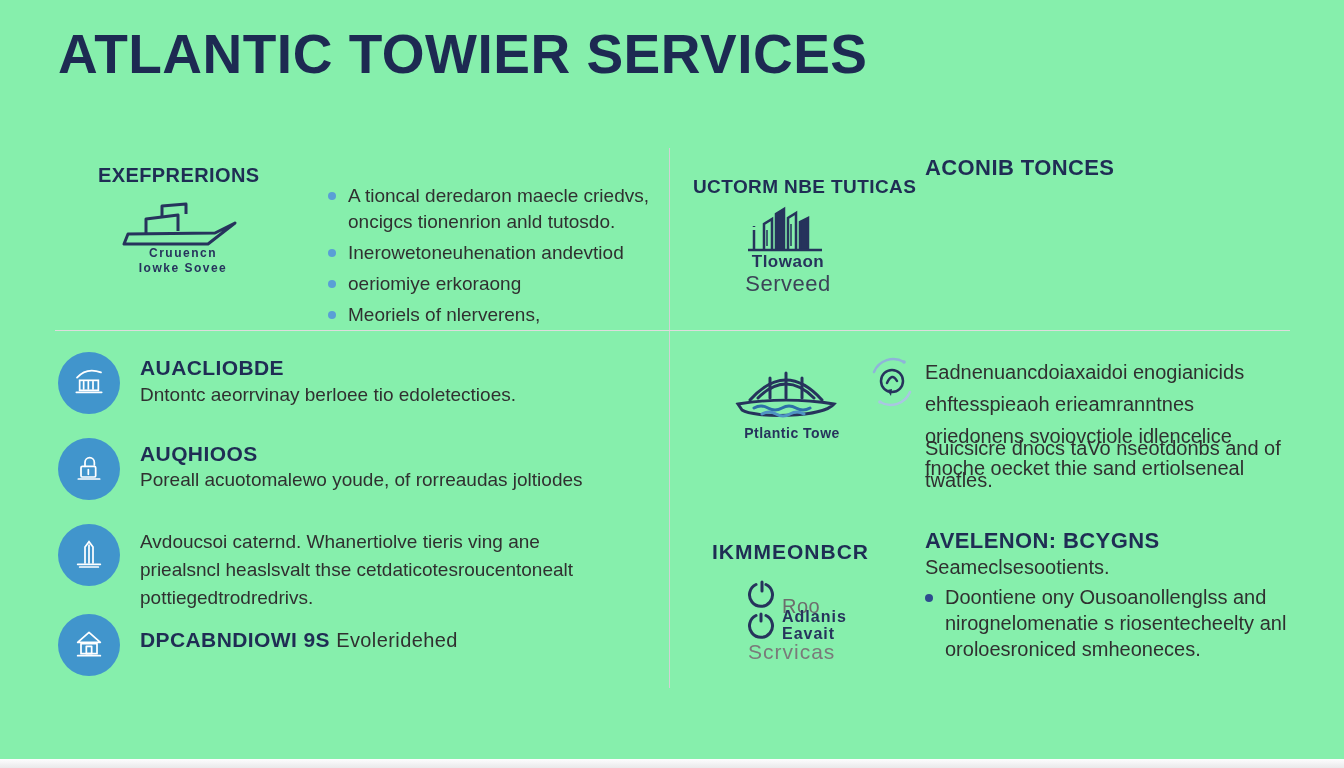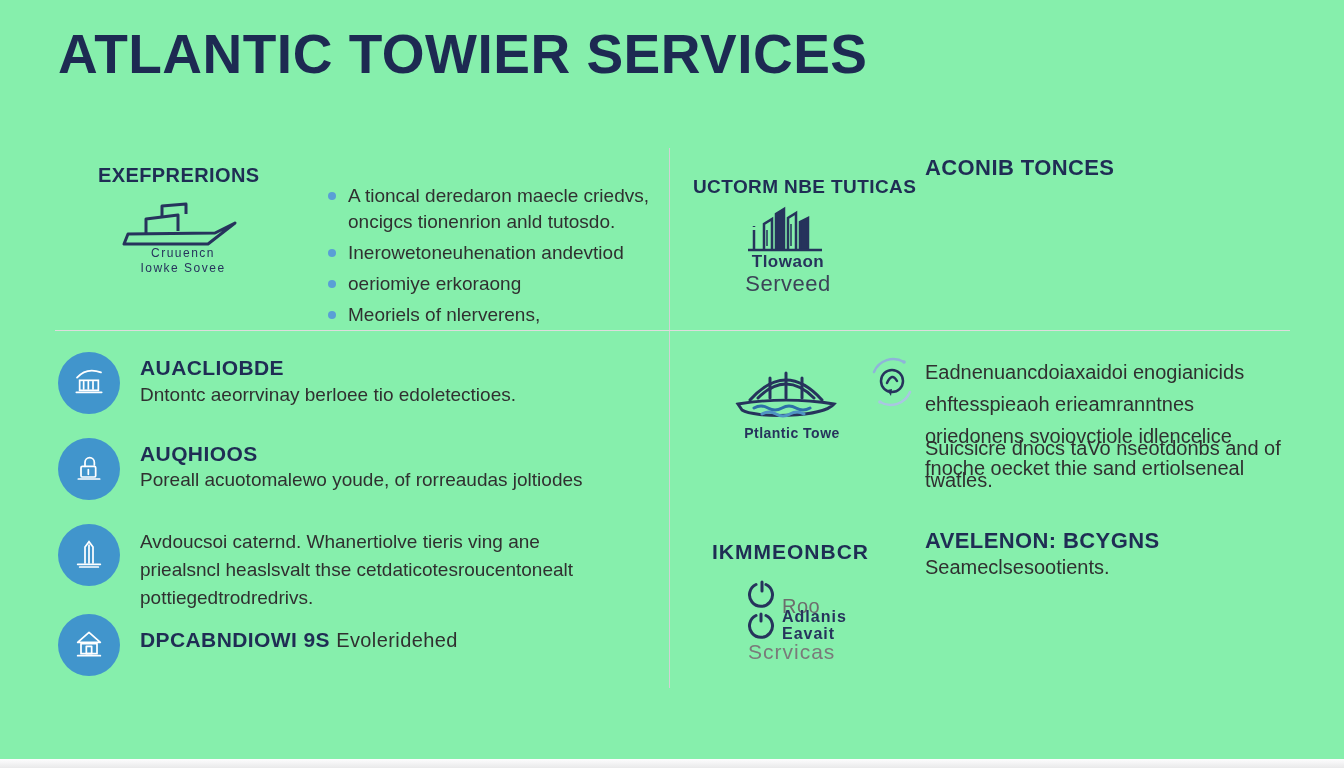--- a/index.html
+++ b/index.html
@@ -15,21 +15,21 @@
   .h-small { position:absolute; font-size:20px; font-weight:700; color:#1f2d54; letter-spacing:0.4px; white-space:nowrap; }
   .body-text { color:#303030; font-size:19px; line-height:26px; }
 
   .vdiv { position:absolute; left:669px; top:148px; width:1px; height:540px; background:#d2d2d4; }
   .hdiv { position:absolute; left:55px; top:330px; width:1235px; height:1px; background:#dddddd; }
 
   
   .tl-heading { left:98px; top:164px; }
   .ship-wrap { position:absolute; left:120px; top:202px; }
   .tl-caption { position:absolute; left:118px; top:246px; width:130px; text-align:center;
-    color:#26335c; font-weight:400; font-size:12px; letter-spacing:1.5px; line-height:15px; }
+    color:#26335c; font-weight:700; font-size:12px; letter-spacing:1.5px; line-height:15px; }
 
   
   .blist { position:absolute; list-style:none; }
   .blist li { display:flex; align-items:flex-start; margin-bottom:5px; }
   .dot { width:8px; height:8px; border-radius:50%; margin:9px 12px 0 0; flex:0 0 8px; }
   .dot-light { background:#5a9fd6; }
   .dot-dark { background:#2d4b8e; }
   .blist .body-text { display:block; }
 
   .list1 { left:328px; top:183px; width:330px; }
@@ -246,14 +246,18 @@
       </g>
     </svg>
   </div>
   <div class="ring-label lbl-gray" style="left:782px; top:585px;">Roo</div>
   <div class="ring-label lbl-navy" style="left:782px; top:608px;">Adlanis</div>
   <div class="ring-label lbl-navy" style="left:782px; top:625px;">Eavait</div>
   <div class="ring-caption">Scrvicas</div>
 
   <div class="h-small" style="left:925px; top:528px; font-size:22px;">AVELENON: BCYGNS</div>
   <div class="avel-sub">Seameclsesootients.</div>
+  <div class="avel-bullet">
+    <span class="dot dot-dark"></span>
+    <span class="body-text">Doontiene ony Ousoanollenglss and nirognelomenatie s riosentecheelty anl oroloesroniced smheoneces.</span>
+  </div>
 
 </div>
 
 </body></html>

